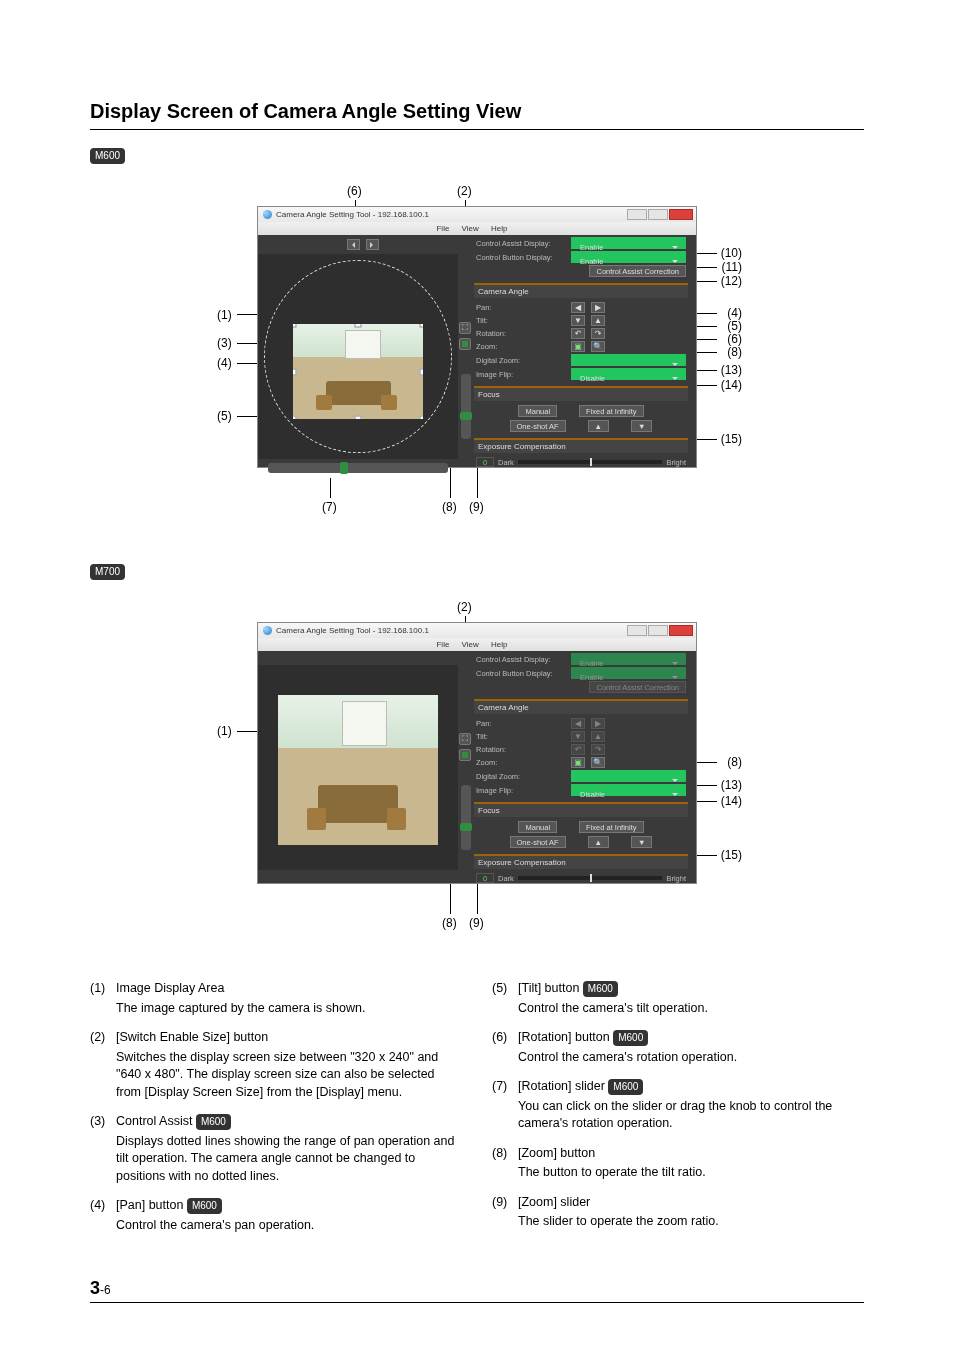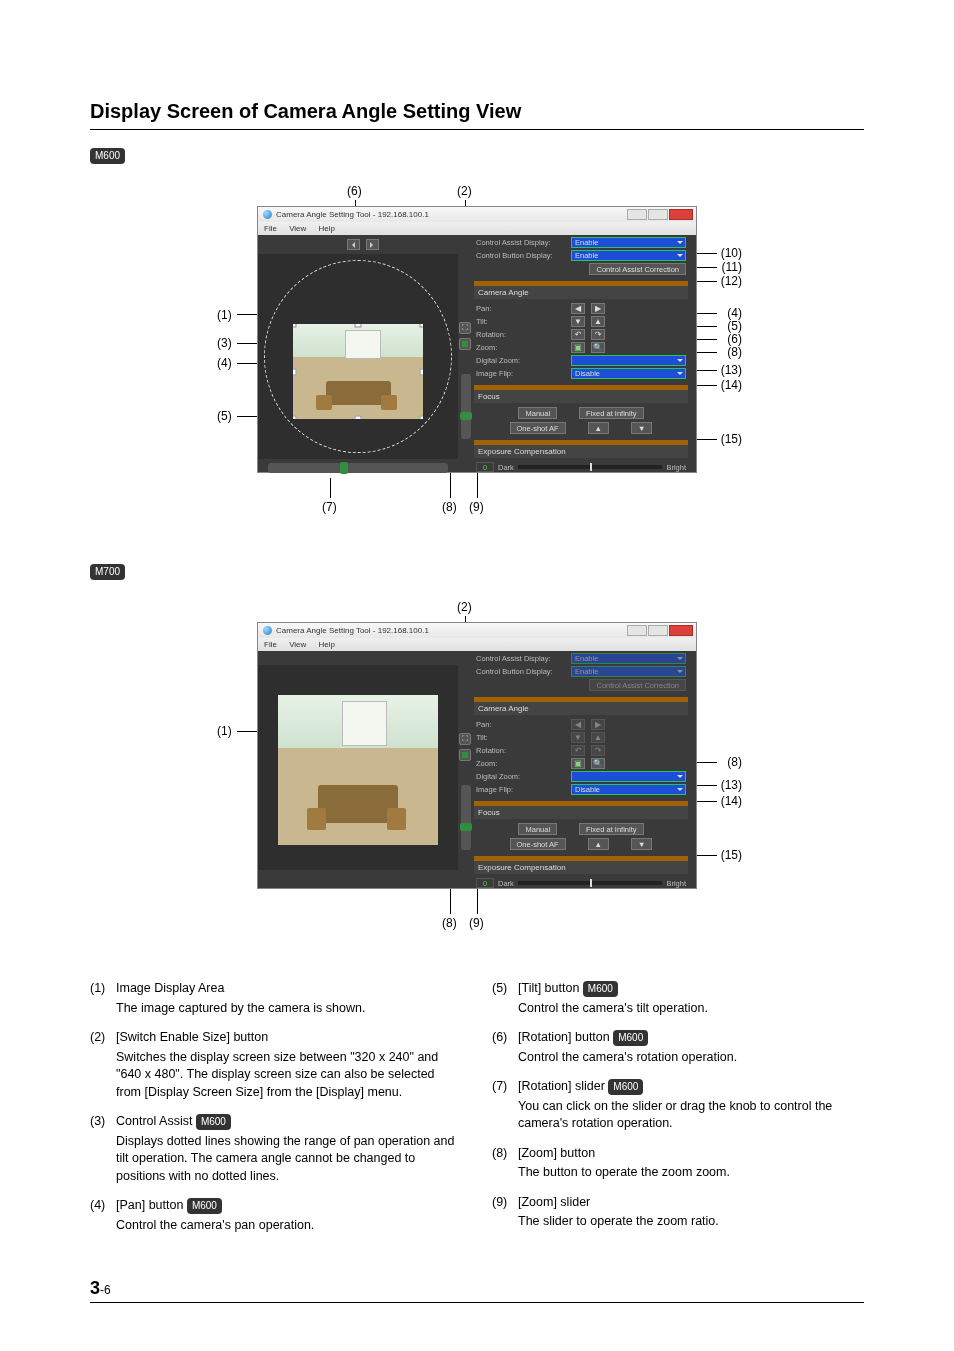--- a/index.html
+++ b/index.html
@@ -63,20 +63,21 @@
   }
   .win-titlebar .globe { width: 9px; height: 9px; border-radius: 50%; background: radial-gradient(circle at 30% 30%, #9cd9ff, #2a7fbf); }
   .win-titlebar .win-btns { position: absolute; right: 3px; top: 2px; display: flex; }
   .win-titlebar .win-min, .win-titlebar .win-max { width: 20px; height: 11px; background: #e5e5e5; border: 1px solid #aaa; margin-left: 1px; }
   .win-titlebar .win-close { width: 24px; height: 11px; background: #d9413a; border: 1px solid #b02a24; margin-left: 1px; }
   .win-menubar {
     background: linear-gradient(#f0f0f0,#e0e0e0);
     color: #333;
     padding: 2px 6px;
     font-size: 8px;
+    text-align: center;
   }
   .win-menubar span { margin-right: 10px; }
   .win-body {
     display: flex;
     padding: 0;
     gap: 8px;
     background: #3a3a3a;
   }
   .win-left {
     position: relative;
@@ -122,26 +123,26 @@
   .mini-arrows { display:flex; gap:6px; justify-content:center; margin:4px 0 4px; }
   .mini-arrows .mab { width:13px; height:11px; background:#555; border:1px solid #777; position:relative; }
   .mini-arrows .mab::after { content:""; position:absolute; top:2px; left:3px; border:3px solid transparent; }
   .mini-arrows .mab.left::after  { border-right-color:#ccc; left:1px; }
   .mini-arrows .mab.right::after { border-left-color:#ccc; }
 
   
   .panel { width: 210px; color:#bbb; }
   .panel .row { display:flex; align-items:center; font-size:7.5px; margin:2px 0; }
   .panel .row .lbl { width: 95px; }
-  .panel .sel { flex:1; height:11px; background:#1d4ed8; border:1px solid #22c55e; color:#ddd; padding:0 3px; font-size:7.5px; line-height:10px; position:relative; }
+  .panel .sel { flex:1; height:11px; background:#8b5cf6; border:6px solid #22c55e; color:#ddd; padding:0 3px; font-size:7.5px; line-height:10px; position:relative; }
   .panel .sel::after { content:""; position:absolute; right:2px; top:3px; border:3px solid transparent; border-top-color:#ddd; }
   .panel .btn { display:inline-block; height:12px; padding:0 6px; background:#555; border:1px solid #777; color:#ddd; font-size:7.5px; line-height:11px; }
   .panel .section {
     background:#444; font-size:8px; padding:2px 4px; margin:6px -2px 4px; color:#ddd;
-    border-top:5px solid #a16207;
+    border-top:2px solid #a16207;
   }
   .pair { display:flex; gap:6px; }
   .pair .sq { width:14px; height:11px; background:#555; border:1px solid #777; color:#ddd; font-size:8px; text-align:center; line-height:10px; }
   .pair .sq.green { color:#7fdc7f; }
   .pair .sq.glass { color:#ccc; }
   .panel .focus-row { display:flex; gap:22px; justify-content:center; margin:3px 0; }
   .panel .exp-row { display:flex; align-items:center; gap:4px; font-size:7.5px; margin-top:4px; }
   .panel .exp-val { width:18px; height:10px; color:#4fd34f; border:1px solid #555; text-align:center; font-size:7.5px; line-height:9px; }
   .exp-bar { flex:1; height:4px; background:#222; position:relative; }
   .exp-bar .mark { position:absolute; top:-2px; width:2px; height:8px; background:#ddd; left:50%; }
@@ -544,21 +545,21 @@
           <div class="num">(7)</div>
           <div class="body">
             <div class="hd">[Rotation] slider <span class="model-badge">M600</span></div>
             <div class="desc">You can click on the slider or drag the knob to control the camera's rotation operation.</div>
           </div>
         </div>
         <div class="item">
           <div class="num">(8)</div>
           <div class="body">
             <div class="hd">[Zoom] button </div>
-            <div class="desc">The button to operate the zoom zoom.</div>
+            <div class="desc">The button to operate the tilt ratio.</div>
           </div>
         </div>
         <div class="item">
           <div class="num">(9)</div>
           <div class="body">
             <div class="hd">[Zoom] slider </div>
             <div class="desc">The slider to operate the zoom ratio.</div>
           </div>
         </div>
       </div>

